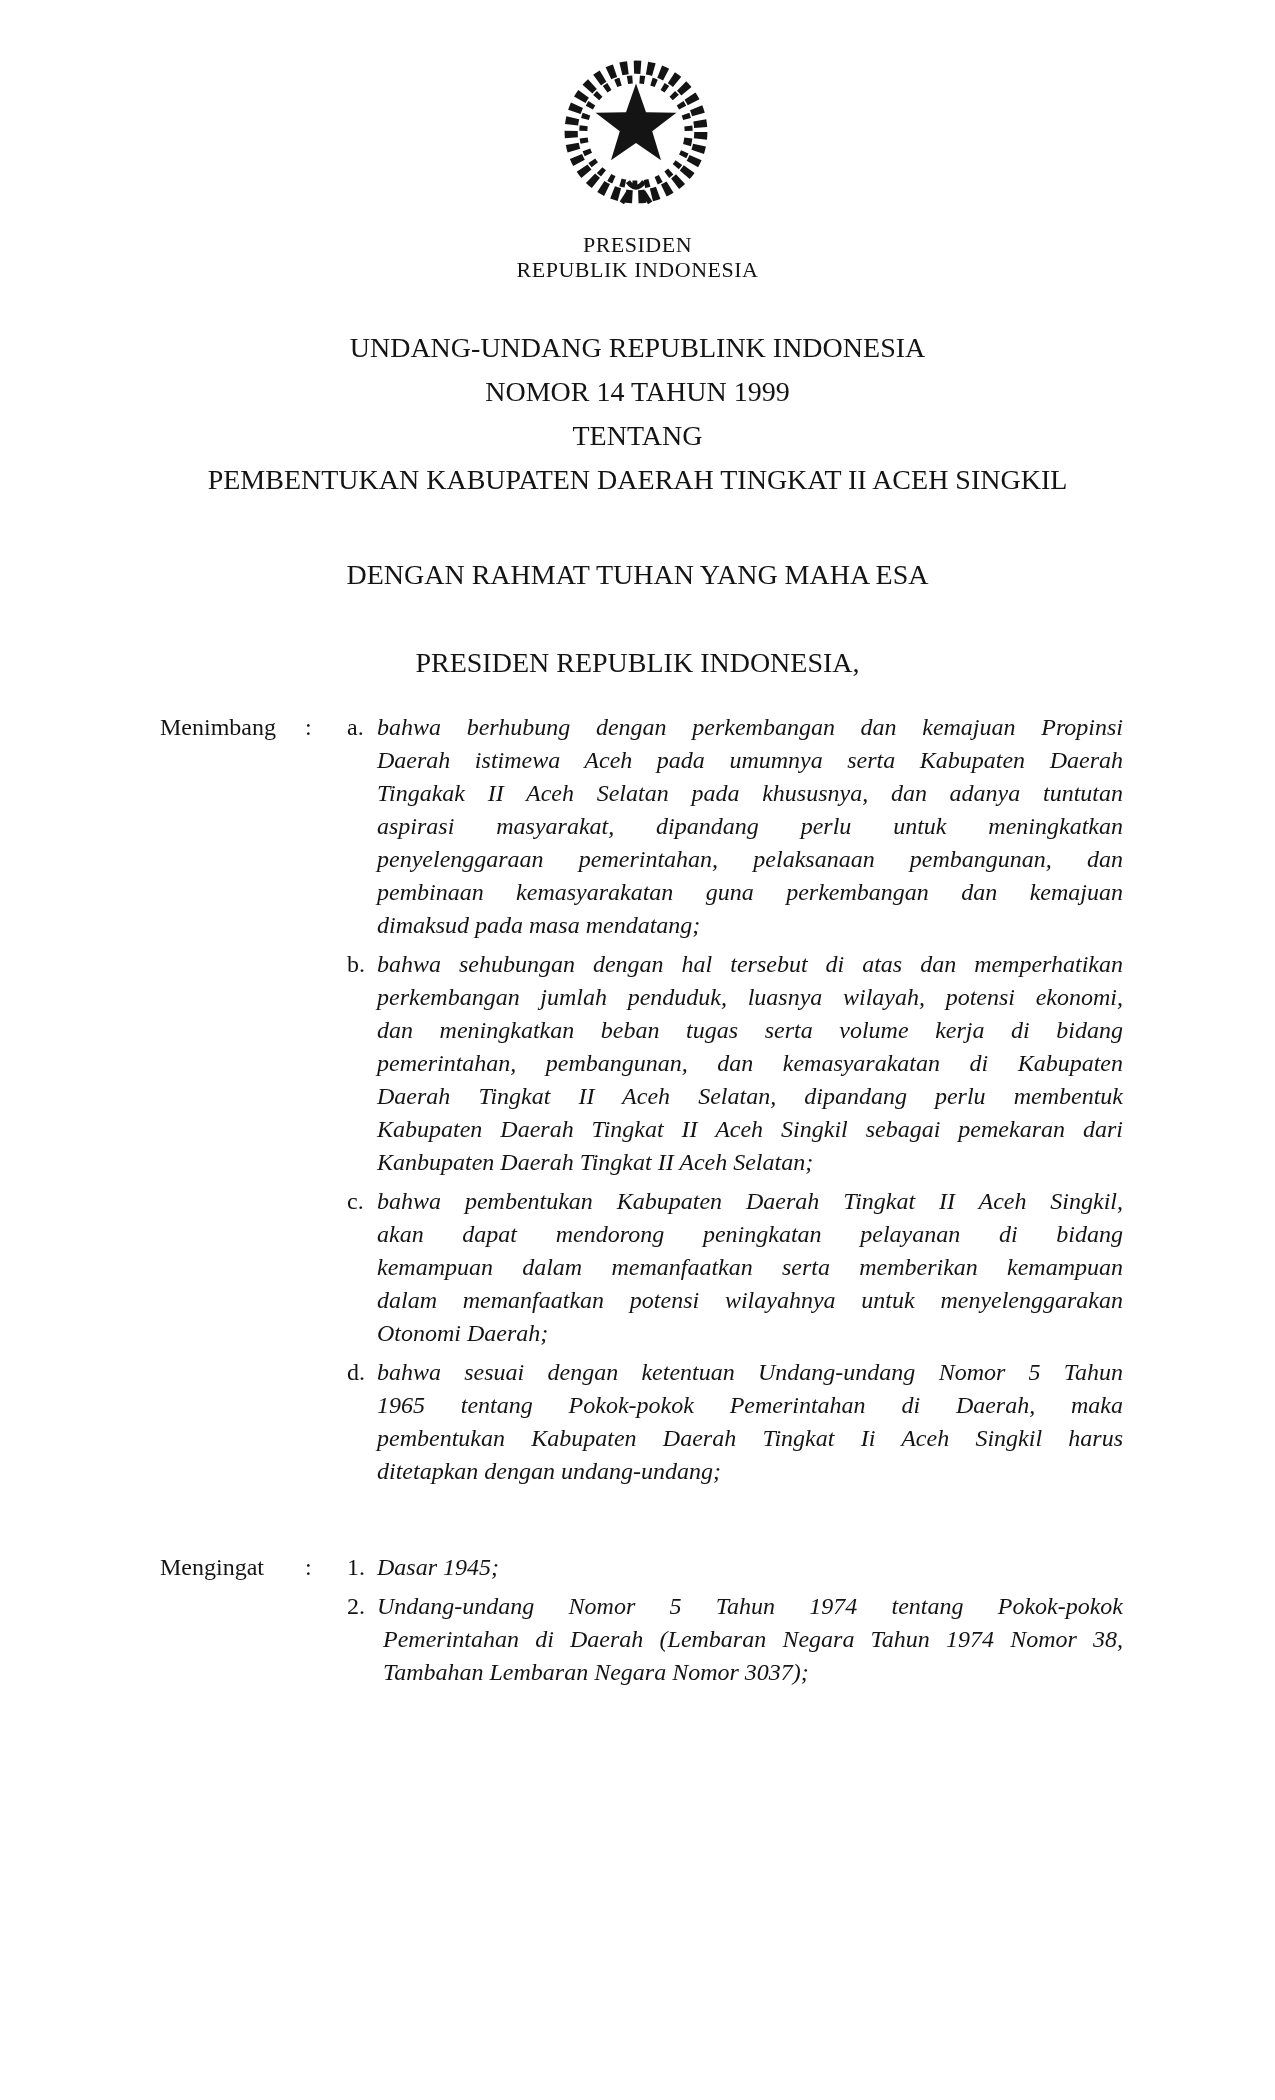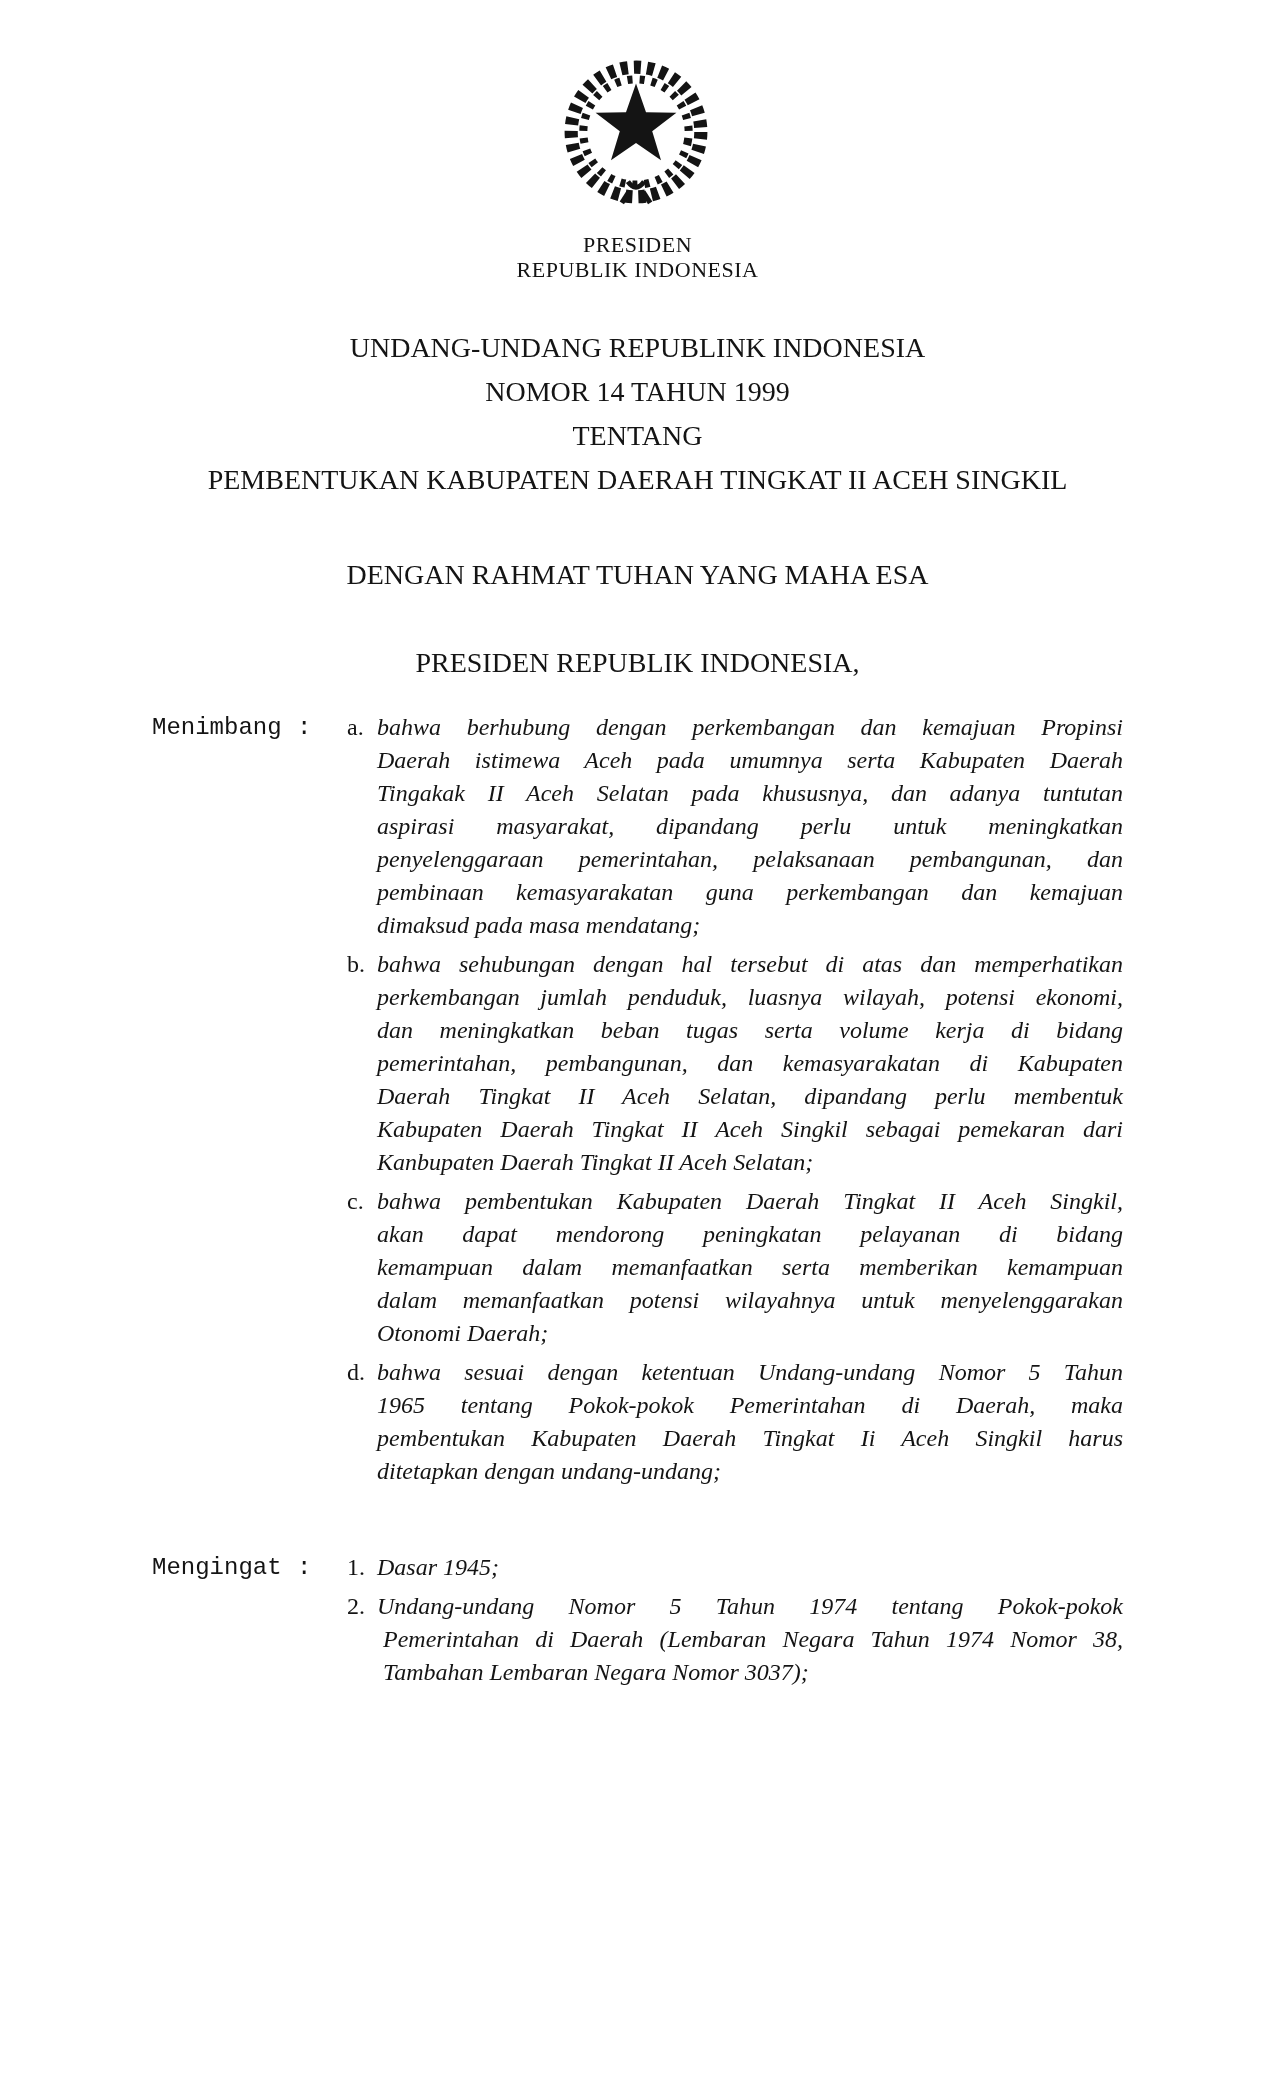--- a/index.html
+++ b/index.html
@@ -34,21 +34,21 @@
   .motto { top: 552px; font-size: 28px; line-height: 30px; margin-top: 8px; }
   .salutation { top: 634px; font-size: 28px; line-height: 30px; margin-top: 14px; }
   
   .hang {
     position: absolute;
     left: 152px;
     width: 971px;
     font-size: 24px;
     line-height: 33px;
   }
-  .side { position: absolute; left: 0; top: 0; font-family: Liberation Mono, monospace; }
+  .side { position: absolute; left: 8px; top: 0; }
   .slabel { display: inline-block; }
   .scolon { position: absolute; left: 145px; top: 0; }
   .items { margin-left: 195px; }
   .item { display: flex; margin-bottom: 6px; }
   .item:last-child { margin-bottom: 0; }
   .marker { width: 30px; flex: none; }
   .ptext { width: 746px; flex: none; }
   .jline { text-align: justify; font-style: italic; }
   .j { text-align-last: justify; }
   .cont { padding-left: 6px; }

